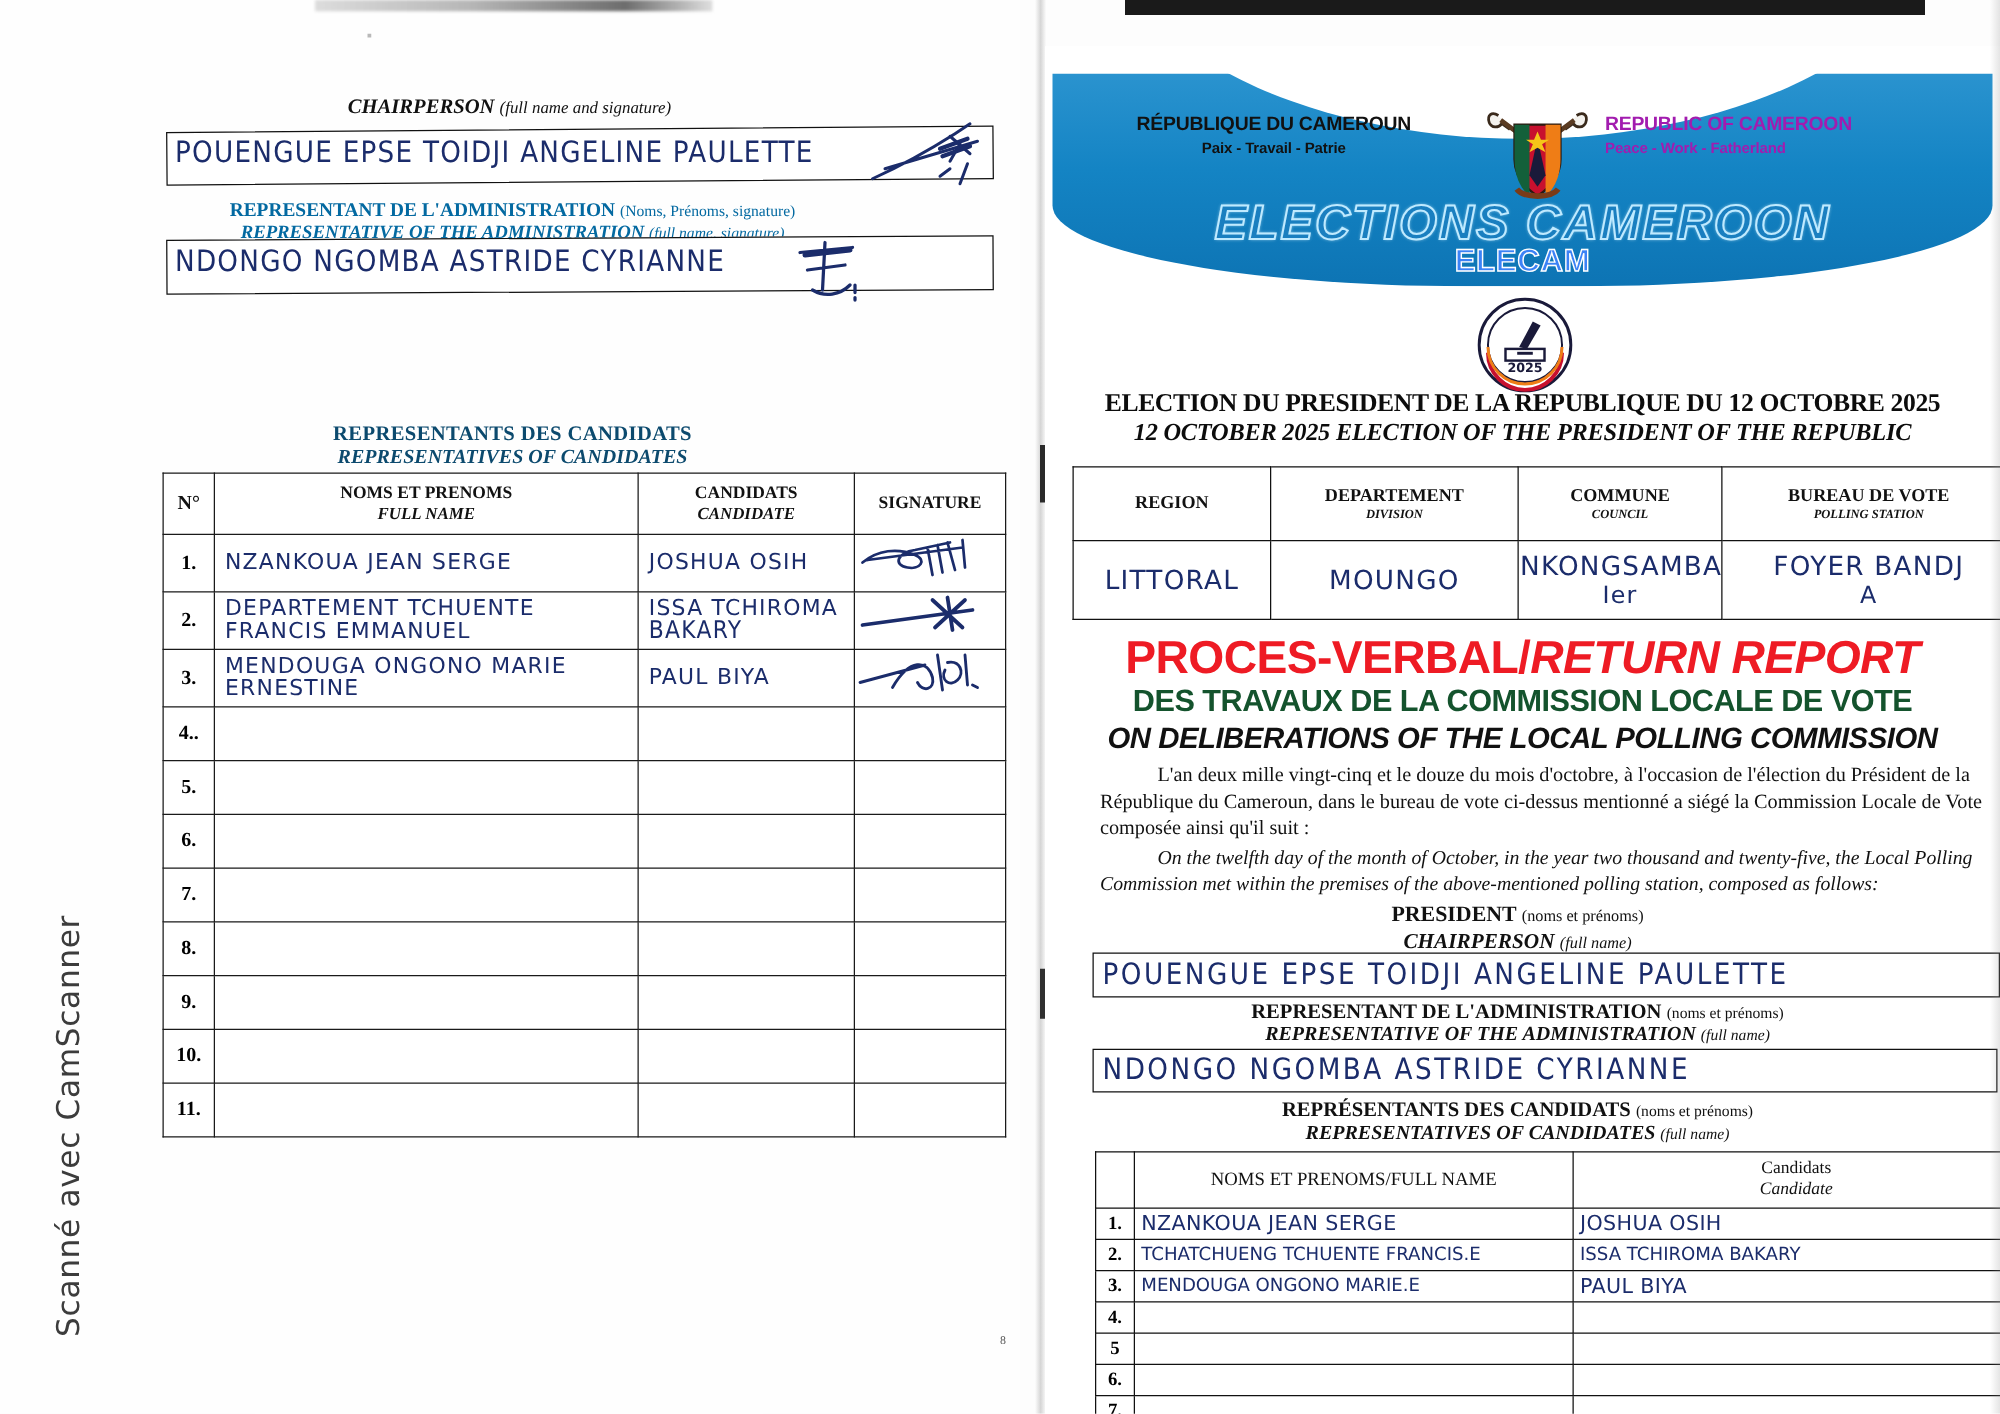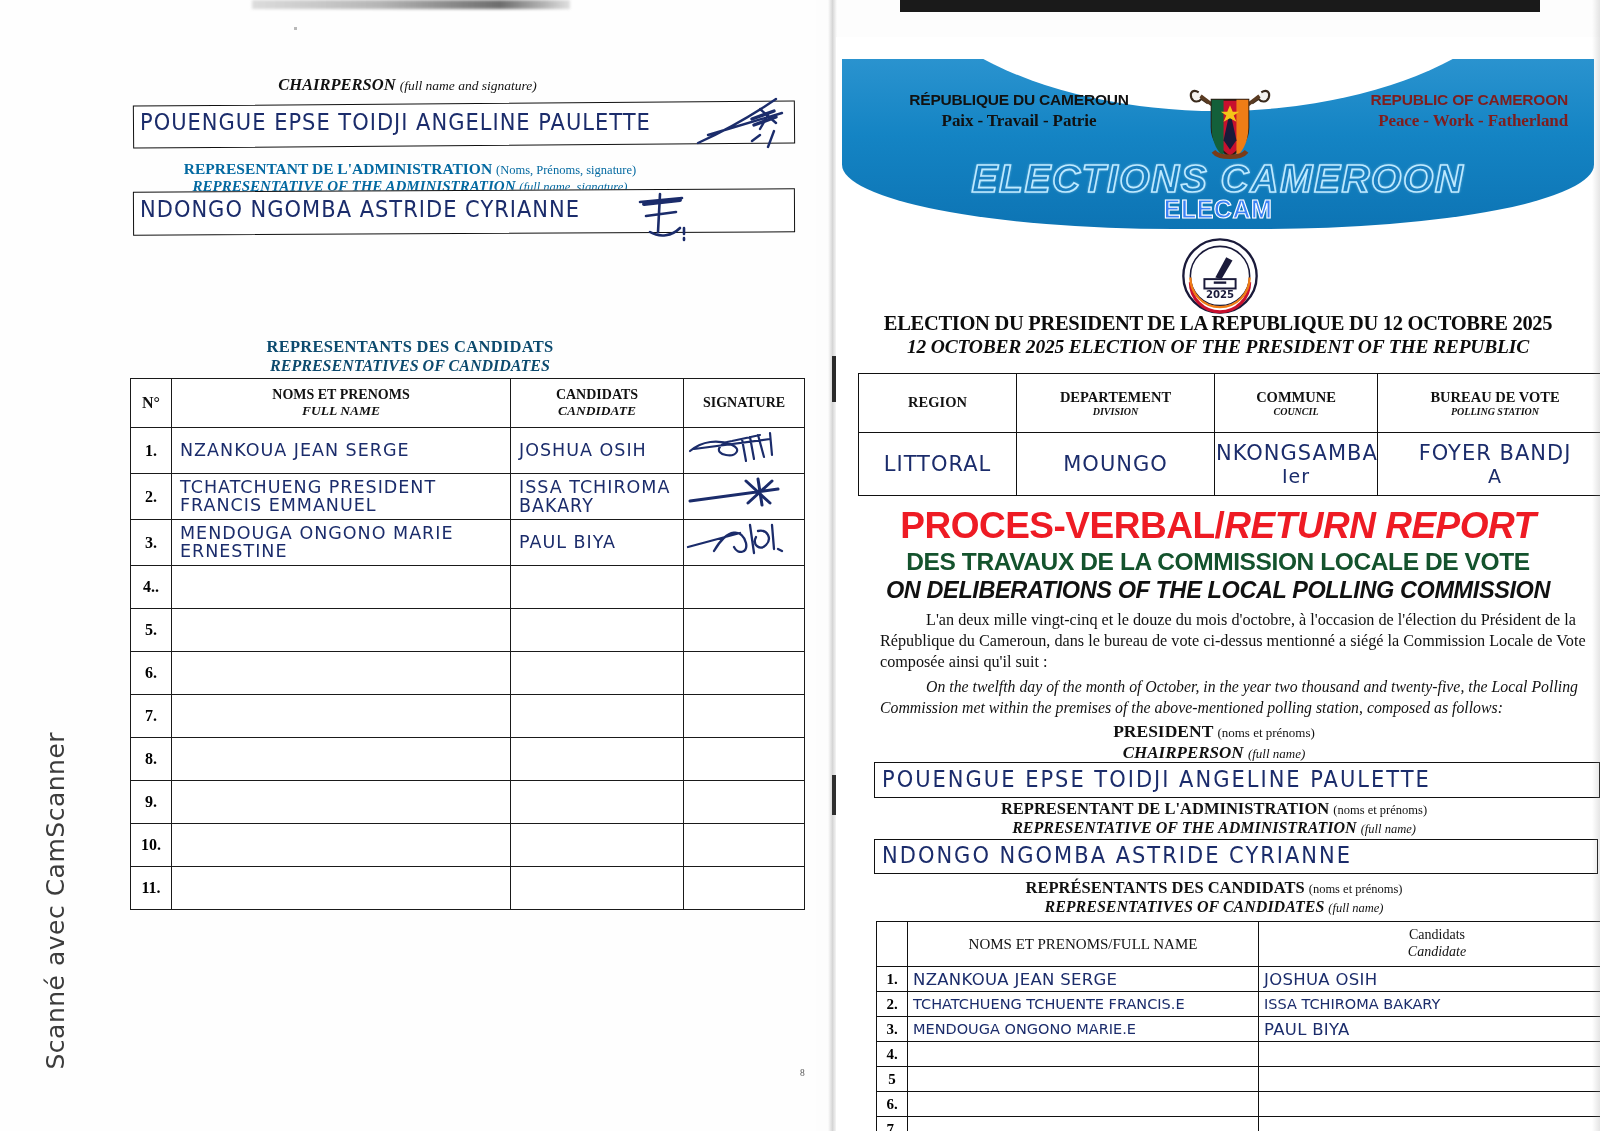--- a/index.html
+++ b/index.html
@@ -91,23 +91,23 @@
   .banner-blue{
     position:absolute;left:6px;top:10px;width:752px;height:170px;
     background:linear-gradient(180deg,#2a93cf 0%,#1484c4 45%,#0d74b4 100%);
     border-radius:0 0 44% 44% / 0 0 38% 38%;
   }
   .banner-white-arc{
     position:absolute;left:48px;top:-118px;width:668px;height:180px;
     background:#fff;border-radius:0 0 50% 50% / 0 0 100% 100%;
   }
   .rep-fr{position:absolute;left:38px;top:42px;width:290px;text-align:center;color:#111;}
-  .rep-en{position:absolute;left:432px;top:42px;width:300px;text-align:right;color:#7f1d1d;}
+  .rep-en{position:absolute;left:448px;top:42px;width:300px;text-align:left;color:#a21caf;}
   .rep-fr .main,.rep-en .main{font-size:15.5px;font-weight:bold;font-family:"Liberation Sans",sans-serif;letter-spacing:-.2px;display:block;}
-  .rep-fr .sub,.rep-en .sub{font-size:17px;font-weight:bold;font-family:Liberation Serif, serif;display:block;margin-top:2px;letter-spacing:-.1px;}
+  .rep-fr .sub,.rep-en .sub{font-size:12px;font-weight:bold;font-family:Liberation Sans, sans-serif;display:block;margin-top:2px;letter-spacing:-.1px;}
 
   .arms{position:absolute;left:348px;top:25px;width:92px;height:92px;}
 
   .ec-title{
     position:absolute;left:0;top:108px;width:764px;text-align:center;
     font-family:"Liberation Sans",sans-serif;font-size:39px;font-weight:bold;font-style:italic;
     color:#1a7fc0;letter-spacing:1.5px;
     -webkit-text-stroke:1.6px #bfeaff;
     text-shadow:0 0 3px rgba(220,245,255,.95);
   }
@@ -256,21 +256,21 @@
         <td class="c-cand hcell"><span class="hw hw-r">JOSHUA OSIH</span></td>
         <td class="c-sig">
           <svg width="110" height="40" viewBox="0 0 110 40">
             <path d="M6 22 C18 12 34 10 48 16 C58 20 52 28 42 26 C30 24 34 14 48 12 L76 6 M58 10 L62 32 M66 8 L70 30 M74 6 L80 28 M86 4 L88 26 M10 20 L86 10" stroke="#1b2c6b" stroke-width="2.2" fill="none" stroke-linecap="round"></path>
           </svg>
         </td>
       </tr>
       <tr class="tall">
         <td class="c-no">2.</td>
         <td class="c-name hcell">
-          <span class="hw hw-r">TCHATCHUENG PRESIDENT</span>
+          <span class="hw hw-r">DEPARTEMENT TCHUENTE</span>
           <span class="hw hw-r l2">FRANCIS EMMANUEL</span>
         </td>
         <td class="c-cand hcell">
           <span class="hw hw-r">ISSA TCHIROMA</span>
           <span class="hw hw-r" style="display:block;">BAKARY</span>
         </td>
         <td class="c-sig">
           <svg width="110" height="40" viewBox="0 0 110 40">
             <path d="M6 26 L94 14 M62 6 L86 28 M88 6 L64 28 M74 4 L78 30" stroke="#1b2c6b" stroke-width="3" fill="none" stroke-linecap="round"></path>
           </svg>

